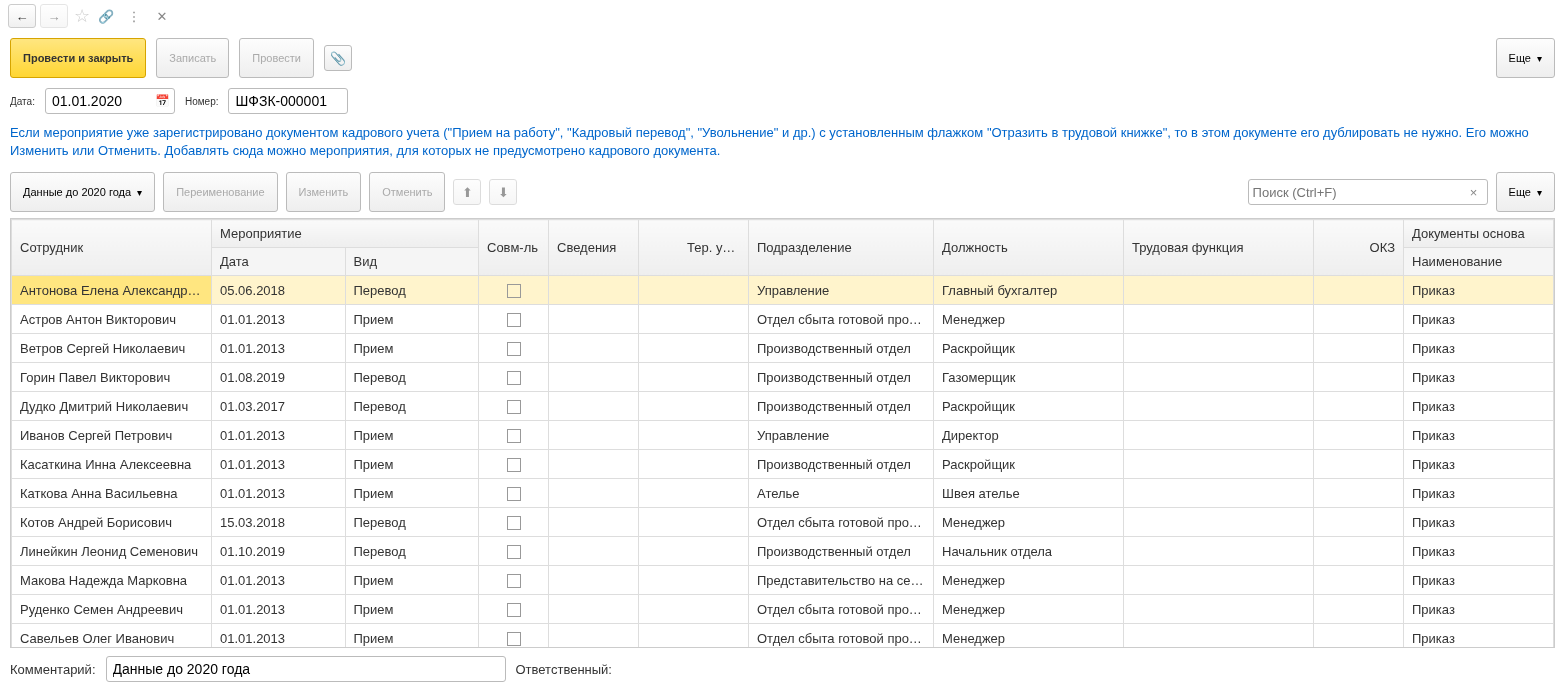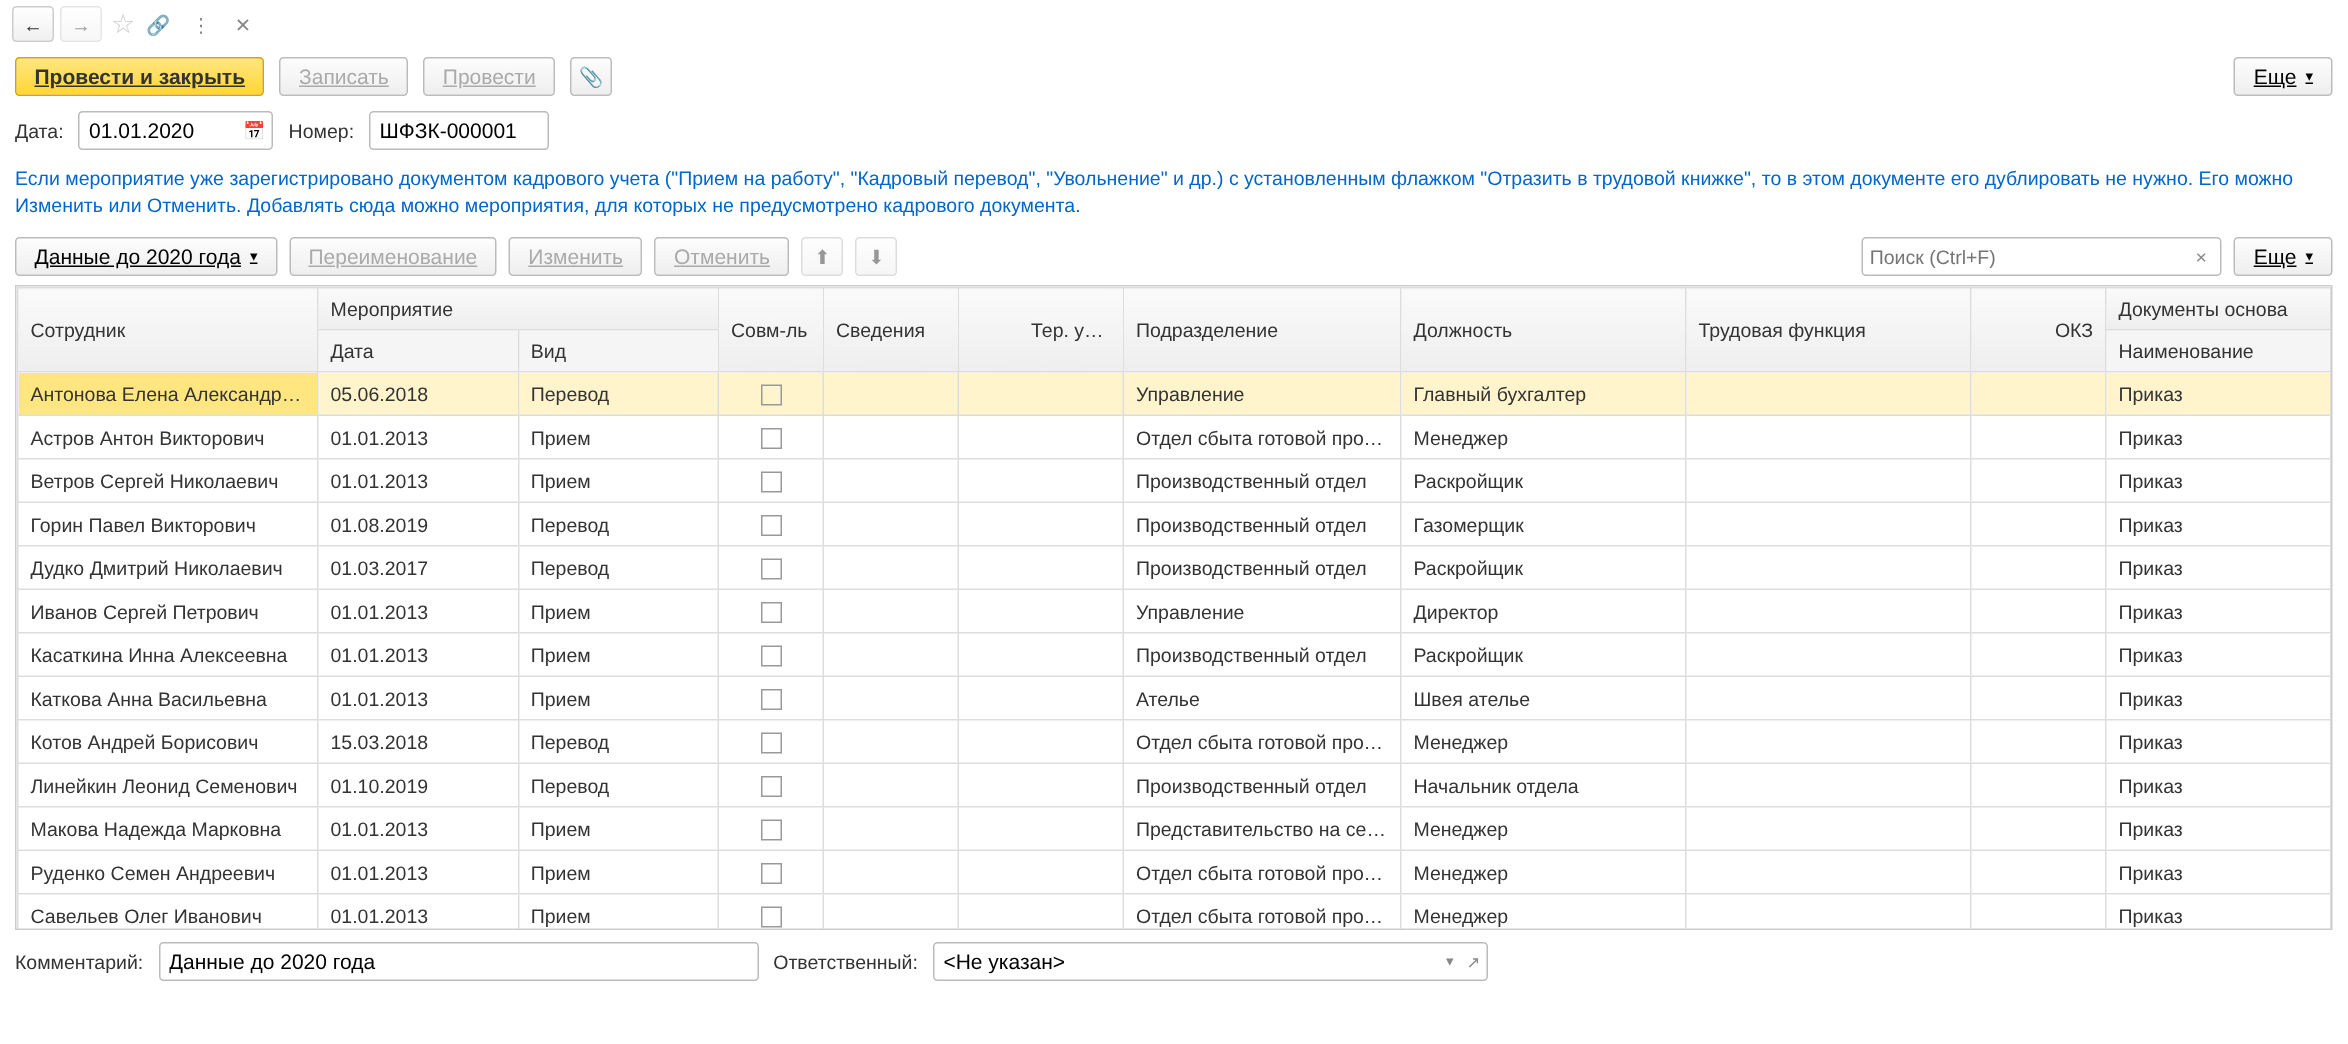--- a/index.html
+++ b/index.html
@@ -5,27 +5,27 @@
 * { box-sizing: border-box; margin: 0; padding: 0; }
 body { font-family: Arial, sans-serif; font-size: 13px; color: #333; background: #fff; overflow: hidden; }
 .toolbar-top { display: flex; align-items: center; padding: 4px 8px; gap: 4px; }
 .nav-btn { width: 28px; height: 24px; border: 1px solid #ccc; background: linear-gradient(#fff,#f0f0f0); border-radius: 3px; display: flex; align-items: center; justify-content: center; cursor: pointer; }
 .nav-btn.disabled { opacity: 0.5; cursor: default; }
 .star { width: 20px; height: 20px; display: flex; align-items: center; justify-content: center; color: #ccc; cursor: pointer; font-size: 18px; }
 .title { font-size: 20px; font-weight: bold; color: #333; margin-left: 6px; flex: 1; }
 .top-right { display: flex; gap: 8px; align-items: center; }
 .icon-btn { width: 20px; height: 20px; display: flex; align-items: center; justify-content: center; cursor: pointer; color: #888; }
 .cmdbar { display: flex; align-items: center; padding: 6px 10px; gap: 10px; }
-.btn { height: 26px; padding: 0 12px; border: 1px solid #bbb; background: linear-gradient(#fdfdfd,#eee); border-radius: 3px; cursor: pointer; font-size: 14px; display: flex; align-items: center; text-decoration: underline; }
+.btn { height: 40px; padding: 0 12px; border: 1px solid #bbb; background: linear-gradient(#fdfdfd,#eee); border-radius: 3px; cursor: pointer; font-size: 11px; display: flex; align-items: center; }
 .btn.primary { background: linear-gradient(#ffe680,#ffd633); border-color: #d6a400; font-weight: bold; color: #333; }
 .btn.disabled { color: #aaa; cursor: default; }
 .btn.dropdown::after { content: "▾"; margin-left: 6px; font-size: 10px; }
 .spacer { flex: 1; }
 .formrow { display: flex; align-items: center; padding: 4px 10px; gap: 10px; }
-.formrow label { font-size: 13px; color: #333; }
+.formrow label { font-size: 10px; color: #333; }
 .input { height: 26px; border: 1px solid #bbb; border-radius: 3px; padding: 0 6px; background: #fff; display: flex; align-items: center; }
 .input input { border: none; outline: none; font-size: 14px; width: 100%; background: transparent; }
 .date-input { width: 130px; position: relative; }
 .date-input .cal { position: absolute; right: 4px; color: #888; font-size: 12px; }
 .num-input { width: 120px; }
 .info-text { padding: 6px 10px; color: #0066cc; font-size: 13px; line-height: 1.4; }
 .tablebar { display: flex; align-items: center; padding: 6px 10px; gap: 8px; }
 .search-box { width: 240px; height: 26px; border: 1px solid #bbb; border-radius: 3px; display: flex; align-items: center; padding: 0 4px; }
 .search-box input { border: none; outline: none; flex: 1; font-size: 13px; }
 .search-clear { width: 18px; text-align: center; color: #888; cursor: pointer; }
@@ -319,18 +319,13 @@
   </table>
   </div>
 </div>
 
 <div class="footer">
   <label>Комментарий:</label>
   <div class="input comment-input">
     <input value="Данные до 2020 года" style="">
   </div>
   <label>Ответственный:</label>
-  <div class="input resp-input">
-    <input value="&lt;Не указан&gt;" style="">
-    <span class="dd">▾</span>
-    <span class="open">↗</span>
-  </div>
 </div>
 
 </body></html>

